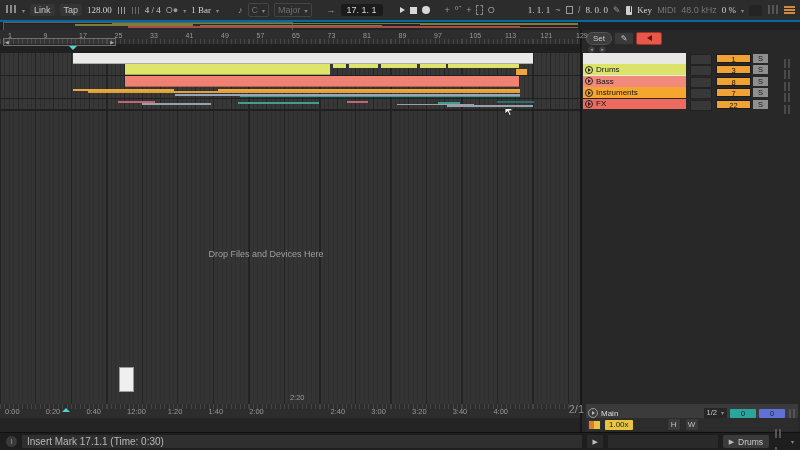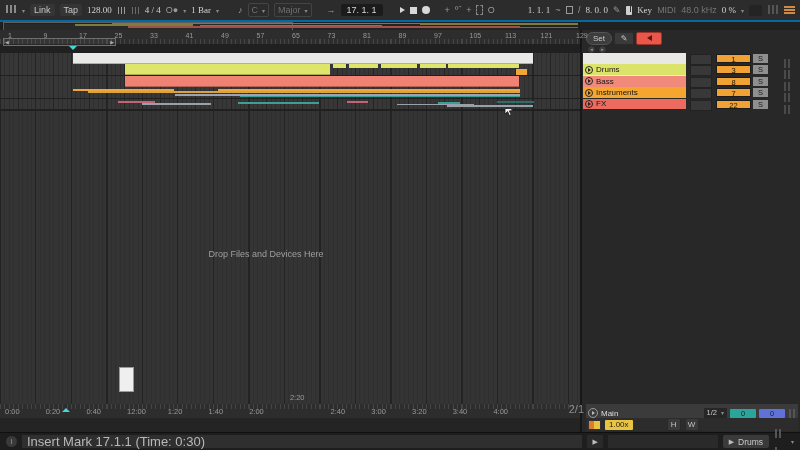--- a/index.html
+++ b/index.html
@@ -162,21 +162,21 @@
   <div class="abs" style="left:586px;top:418px;width:212px;height:13px;background:#2c2c2c;display:flex;align-items:center;gap:4px;padding:0 2px;box-sizing:border-box">
     <span style="width:11px;height:8px;border:1px solid #333;background:linear-gradient(90deg,#e07a2c 0 50%,#e9c440 50% 100%)"></span>
     <span style="background:#e9c440;color:#1e1e1e;font-size:8px;height:10px;line-height:10px;padding:0 4px;border-radius:1px">1.00x</span>
     <span class="sqbtn" style="width:12px;margin-left:30px">H</span>
     <span class="sqbtn" style="width:12px">W</span>
   </div>
 
   <div class="abs" style="left:0;top:432px;width:800px;height:18px;background:#1e1e1e;border-top:1px solid #101010;
        display:flex;align-items:center;gap:5px;padding:0 6px;box-sizing:border-box">
     <span style="width:11px;height:11px;border-radius:50%;background:#3a3a3a;color:#999;font-size:8px;line-height:11px;text-align:center;flex:none">i</span>
-    <span style="width:563px;height:13px;background:#2f2f2f;border-radius:1px;font-size:13px;color:#b8b8b8;line-height:13px;padding:0 5px;box-sizing:border-box">Insert Mark 17.1.1 (Time: 0:30)</span>
+    <span style="width:563px;height:13px;background:#2f2f2f;border-radius:1px;font-size:10px;color:#b8b8b8;line-height:13px;padding:0 5px;box-sizing:border-box">Insert Mark 17.1.1 (Time: 0:30)</span>
     <span style="width:16px;height:13px;background:#2a2a2a;border-radius:1px;text-align:center;line-height:13px;font-size:7px;color:#bbb">▶</span>
     <span style="width:110px;height:13px;background:#2a2a2a;border-radius:1px"></span>
     <span style="margin-left:auto;height:13px;background:#3a3a3a;border-radius:2px;display:flex;align-items:center;gap:4px;padding:0 6px">
       <span style="font-size:7px;color:#bbb">▶</span>
       <span style="font-size:8.5px;color:#ccc">Drums</span>
     </span>
     <span class="vbars"><i></i><i></i><i></i></span>
     <span class="caret">▾</span>
   </div>
 

